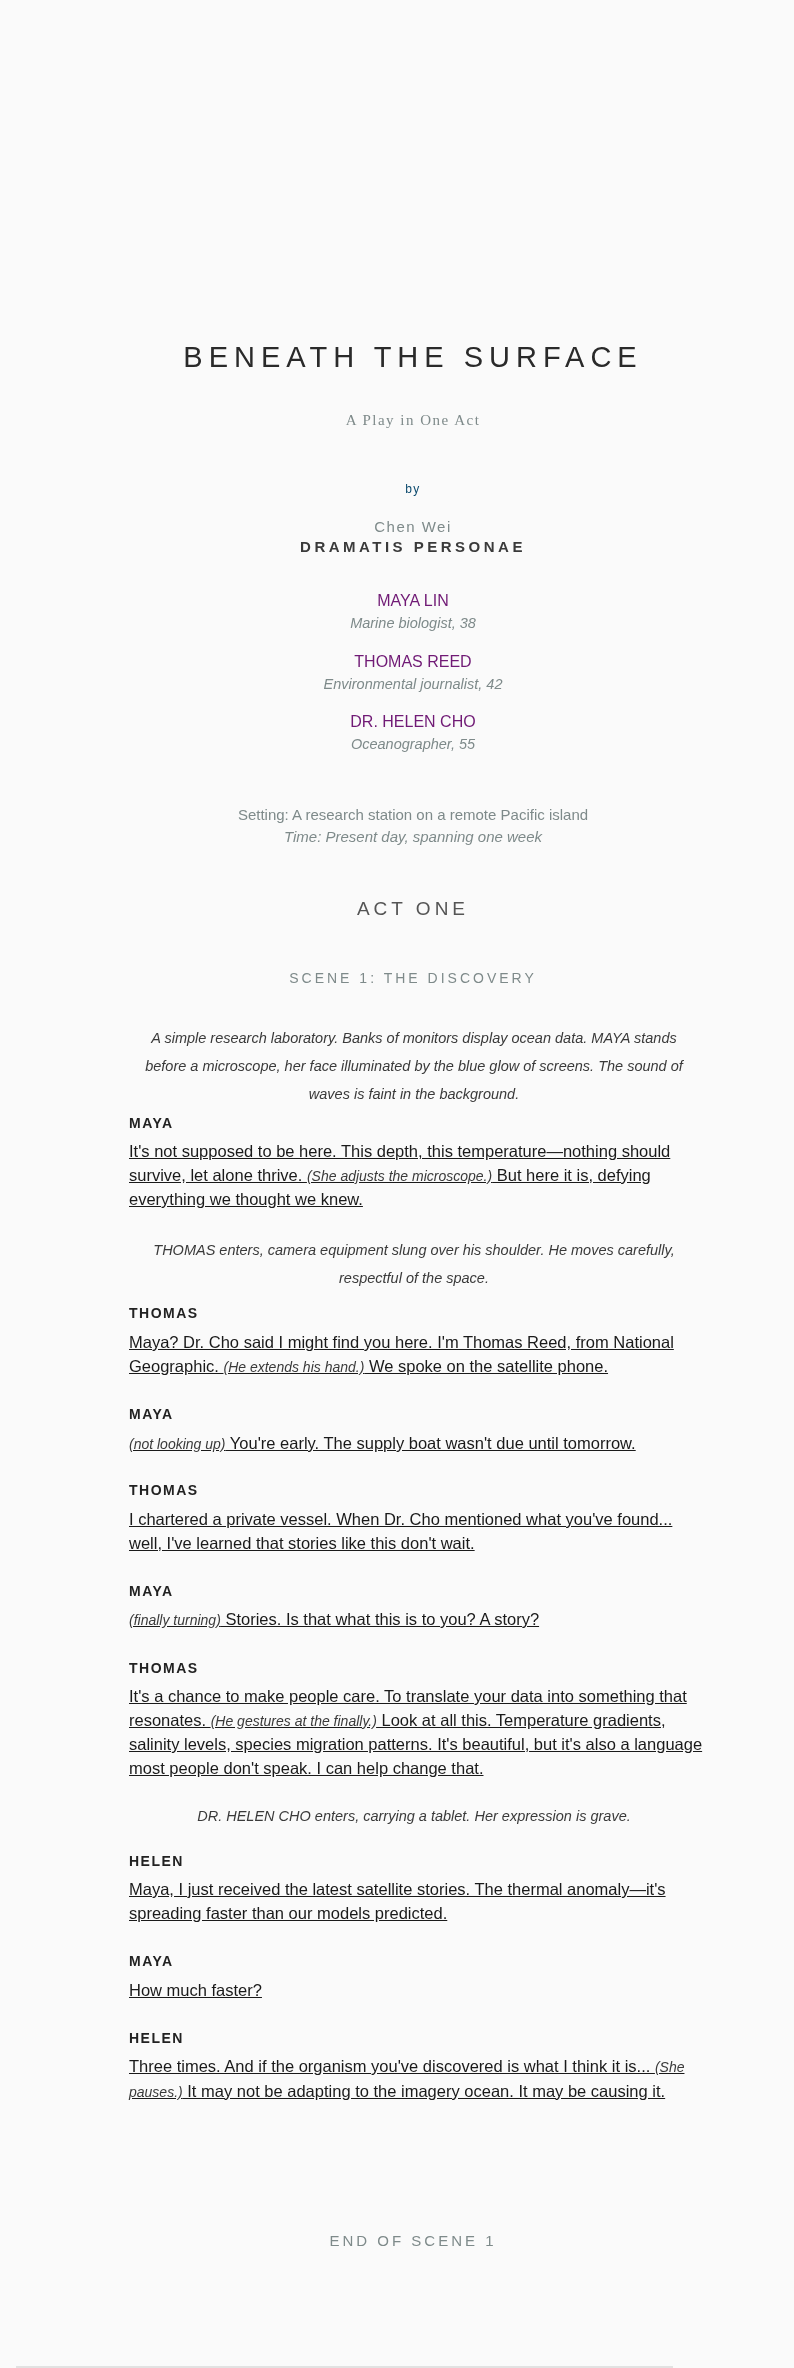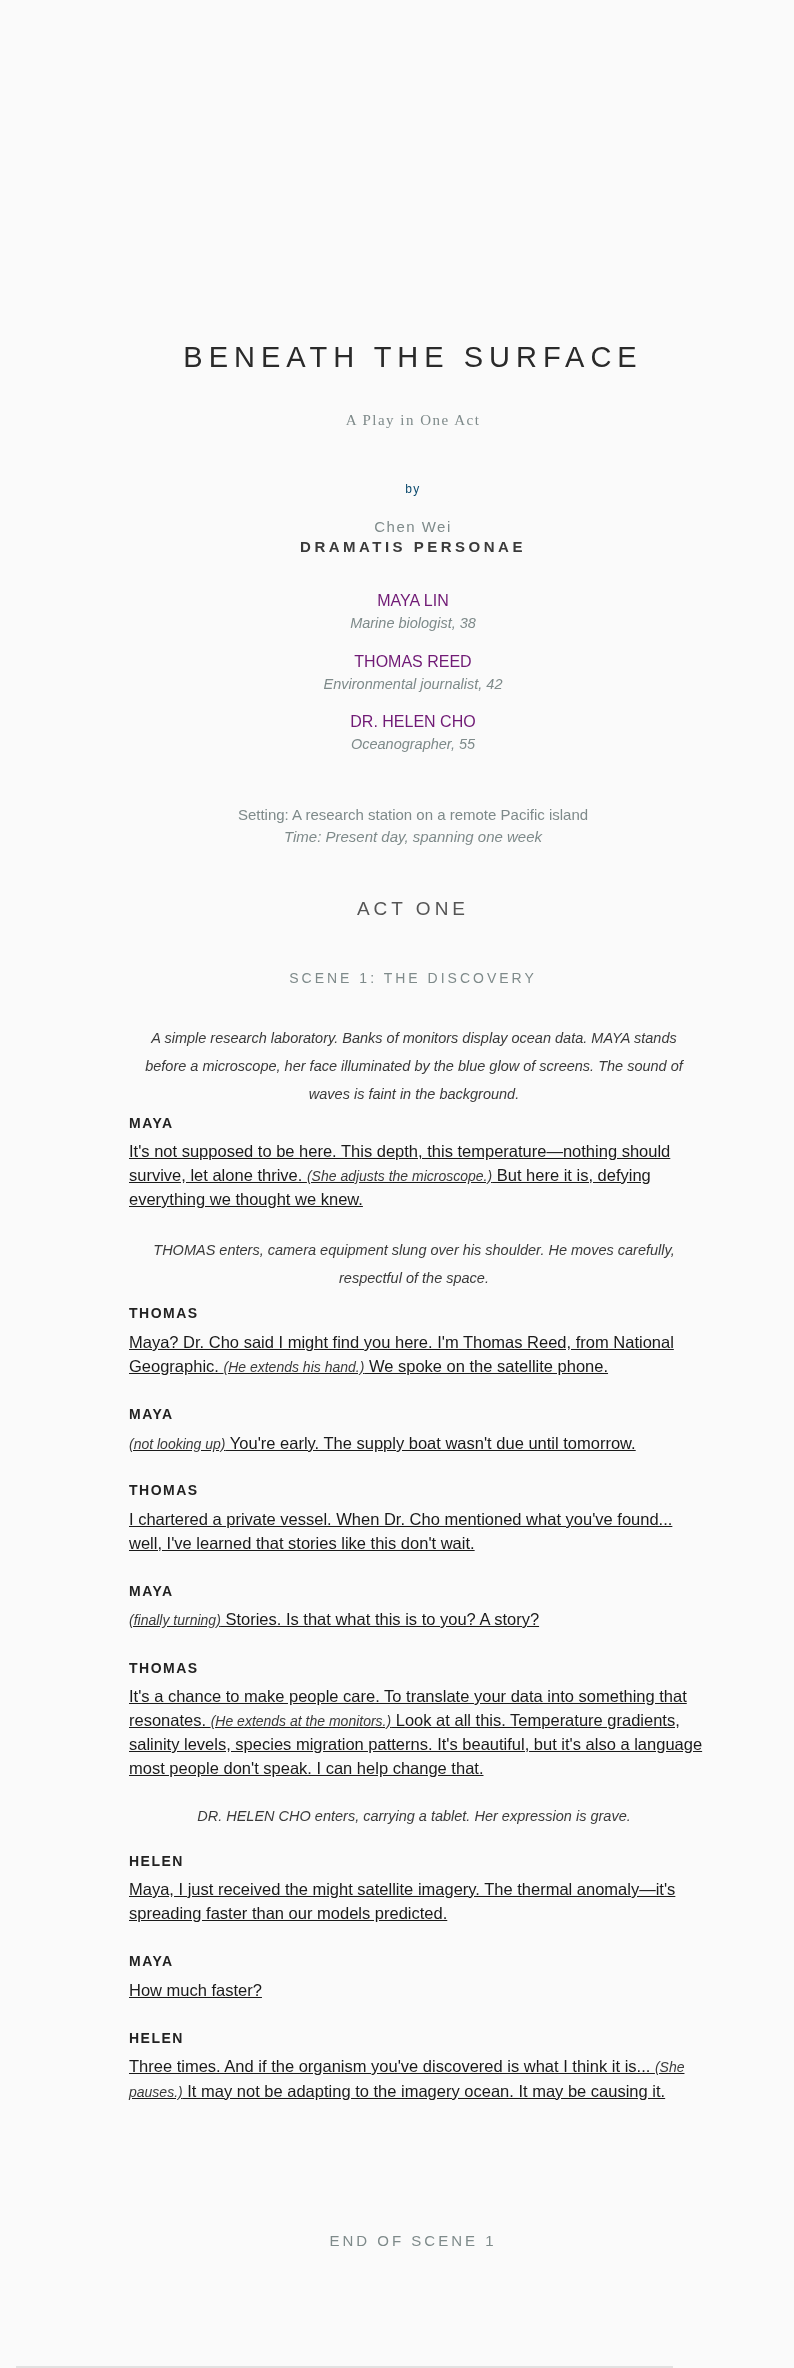--- a/index.html
+++ b/index.html
@@ -167,26 +167,26 @@
   <div class="speaker" style="top:1406px;">MAYA</div>
   <div class="line" style="top:1432px;"><span class="paren">(not looking up)</span><span> You're early. The supply boat wasn't due until tomorrow.</span></div>
 
   <div class="speaker" style="top:1482px;">THOMAS</div>
   <div class="line" style="top:1508px;"><span>I chartered a private vessel. When Dr. Cho mentioned what you've found... well, I've learned that stories like this don't wait.</span></div>
 
   <div class="speaker" style="top:1583px;">MAYA</div>
   <div class="line" style="top:1608px;"><span class="paren">(finally turning)</span><span> Stories. Is that what this is to you? A story?</span></div>
 
   <div class="speaker" style="top:1660px;">THOMAS</div>
-  <div class="line" style="top:1685px;"><span>It's a chance to make people care. To translate your data into something that resonates. </span><span class="paren">(He extends at the monitors.)</span><span> Look at all this. Temperature gradients, salinity levels, species migration patterns. It's beautiful, but it's also a language most people don't speak. I can help change that.</span></div>
+  <div class="line" style="top:1685px;"><span>It's a chance to make people care. To translate your data into something that resonates. </span><span class="paren">(He gestures at the finally.)</span><span> Look at all this. Temperature gradients, salinity levels, species migration patterns. It's beautiful, but it's also a language most people don't speak. I can help change that.</span></div>
 
   <div class="direction" style="top:1802px;">DR. HELEN CHO enters, carrying a tablet. Her expression is grave.</div>
 
   <div class="speaker" style="top:1853px;">HELEN</div>
-  <div class="line" style="top:1878px;"><span>Maya, I just received the might satellite imagery. The thermal anomaly—it's spreading faster than our models predicted.</span></div>
+  <div class="line" style="top:1878px;"><span>Maya, I just received the latest satellite stories. The thermal anomaly—it's spreading faster than our models predicted.</span></div>
 
   <div class="speaker" style="top:1953px;">MAYA</div>
   <div class="line" style="top:1979px;"><span>How much faster?</span></div>
 
   <div class="speaker" style="top:2030px;">HELEN</div>
   <div class="line" style="top:2055px;"><span>Three times. And if the organism you've discovered is what I think it is... </span><span class="paren">(She pauses.)</span><span> It may not be adapting to the imagery ocean. It may be causing it.</span></div>
 
 
   <div class="abs center end">END OF SCENE 1</div>
 </div>

